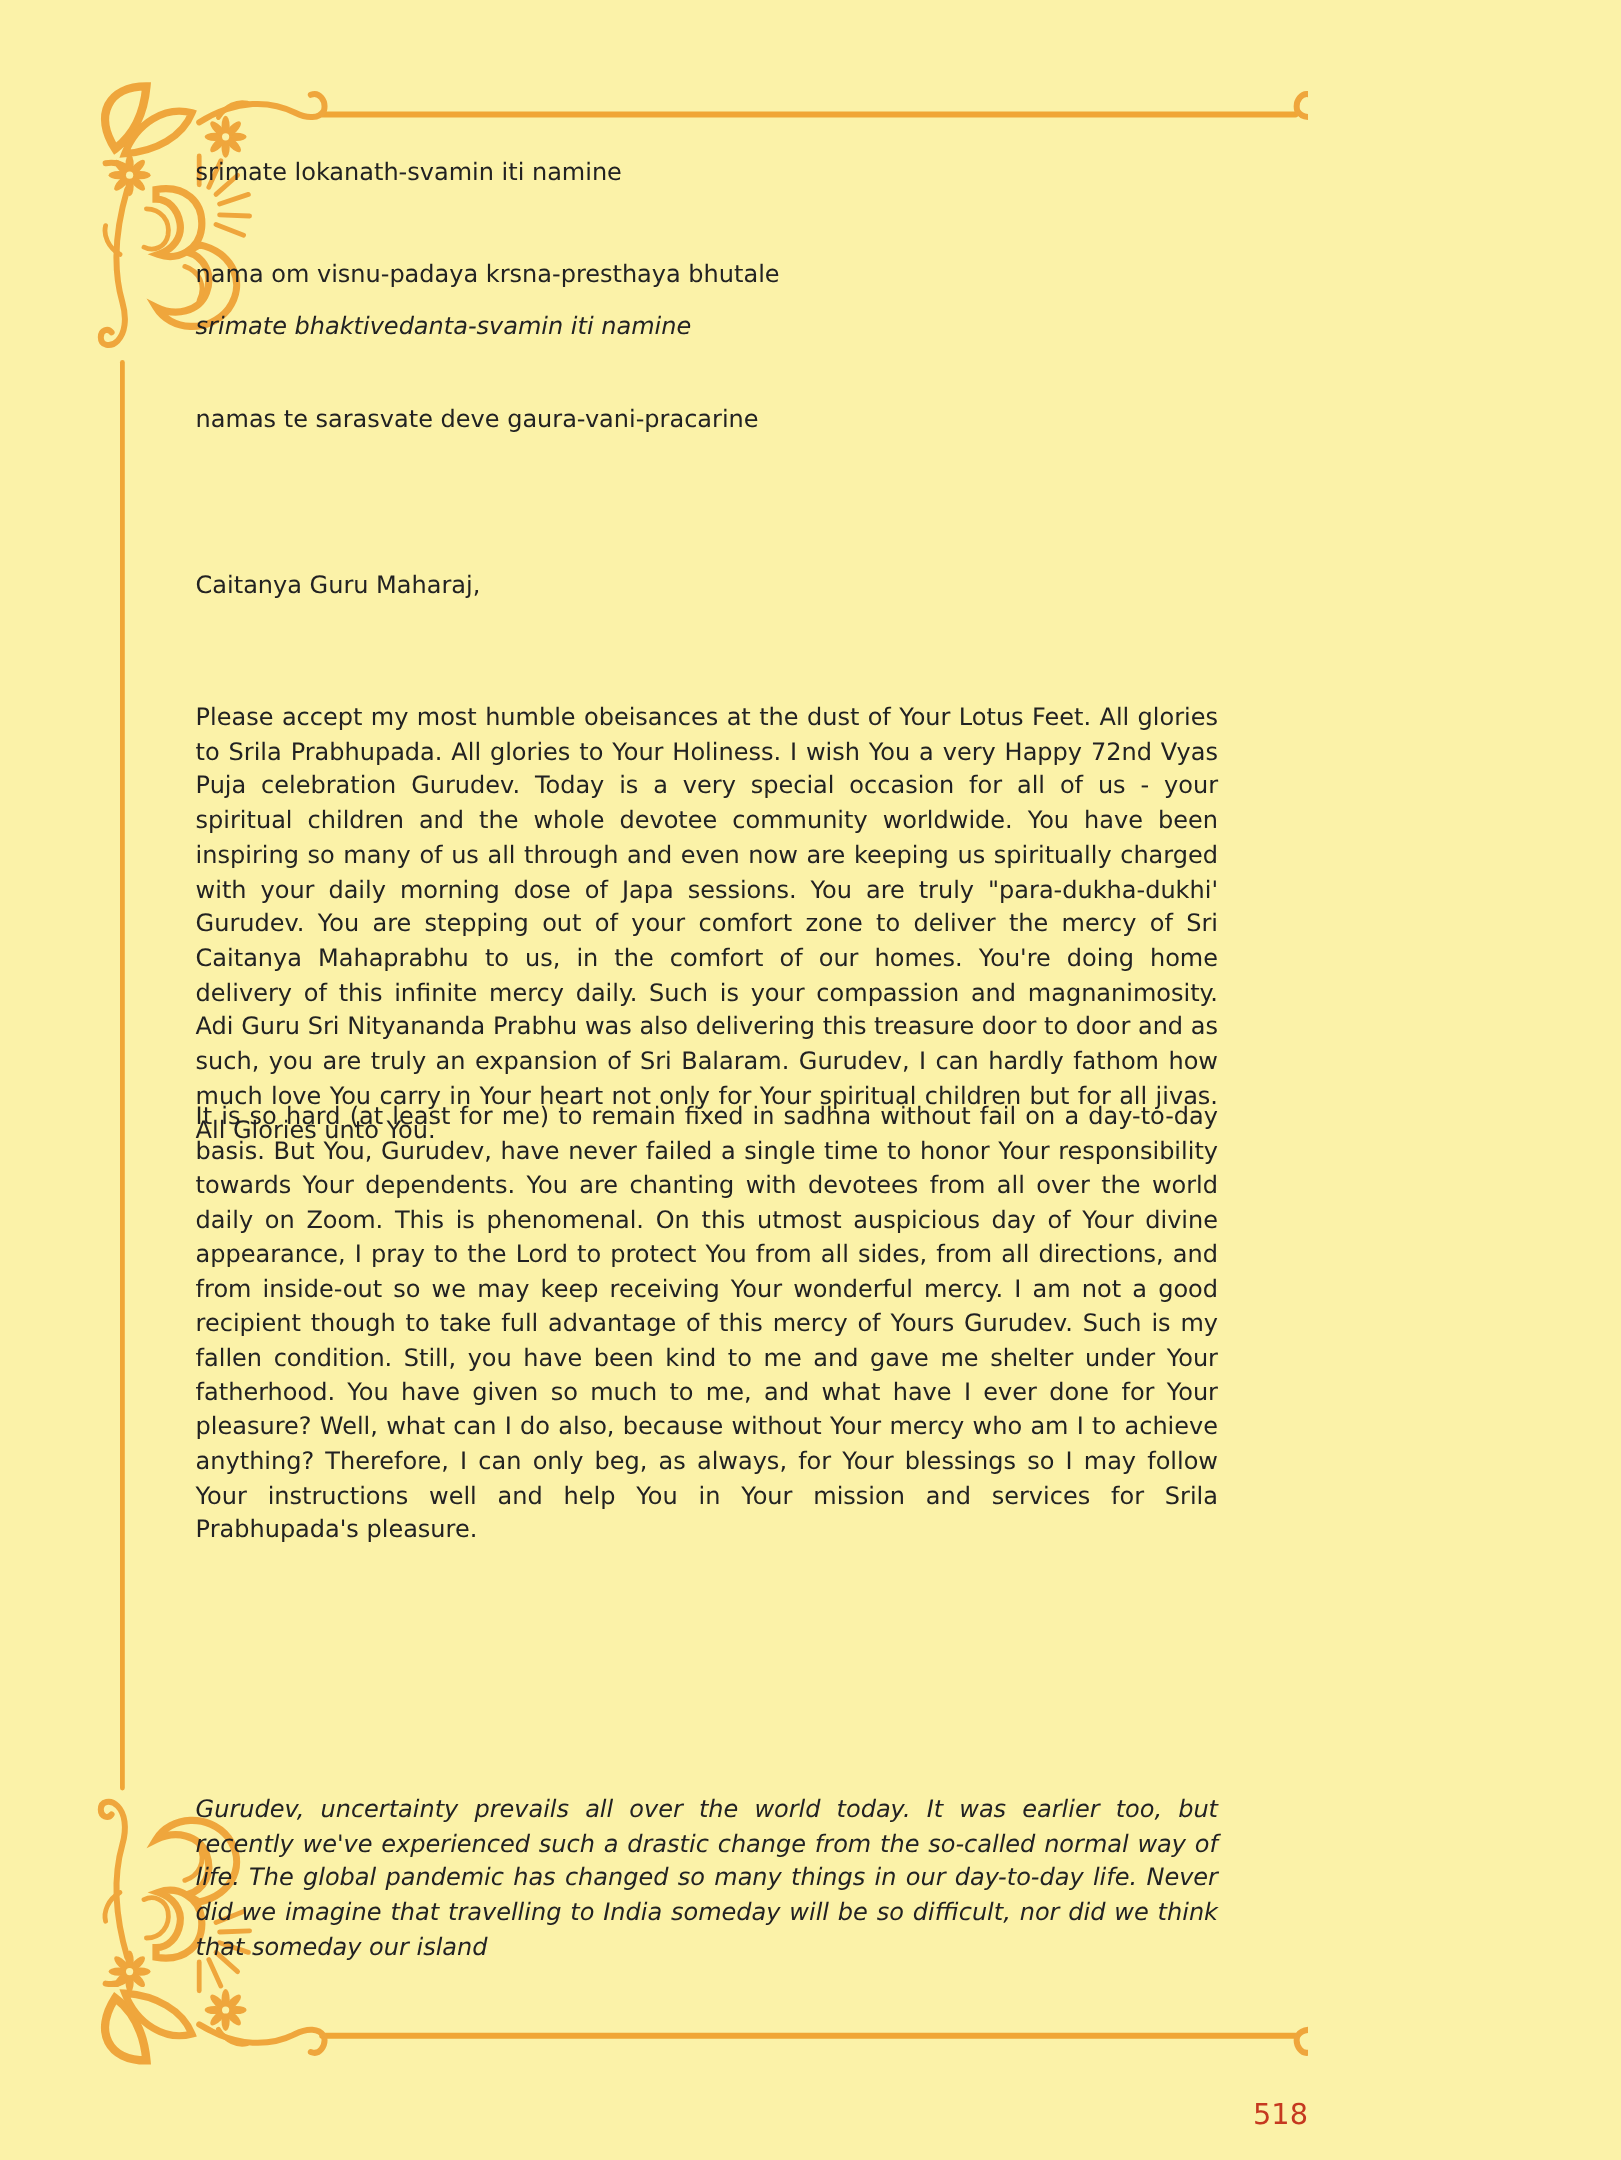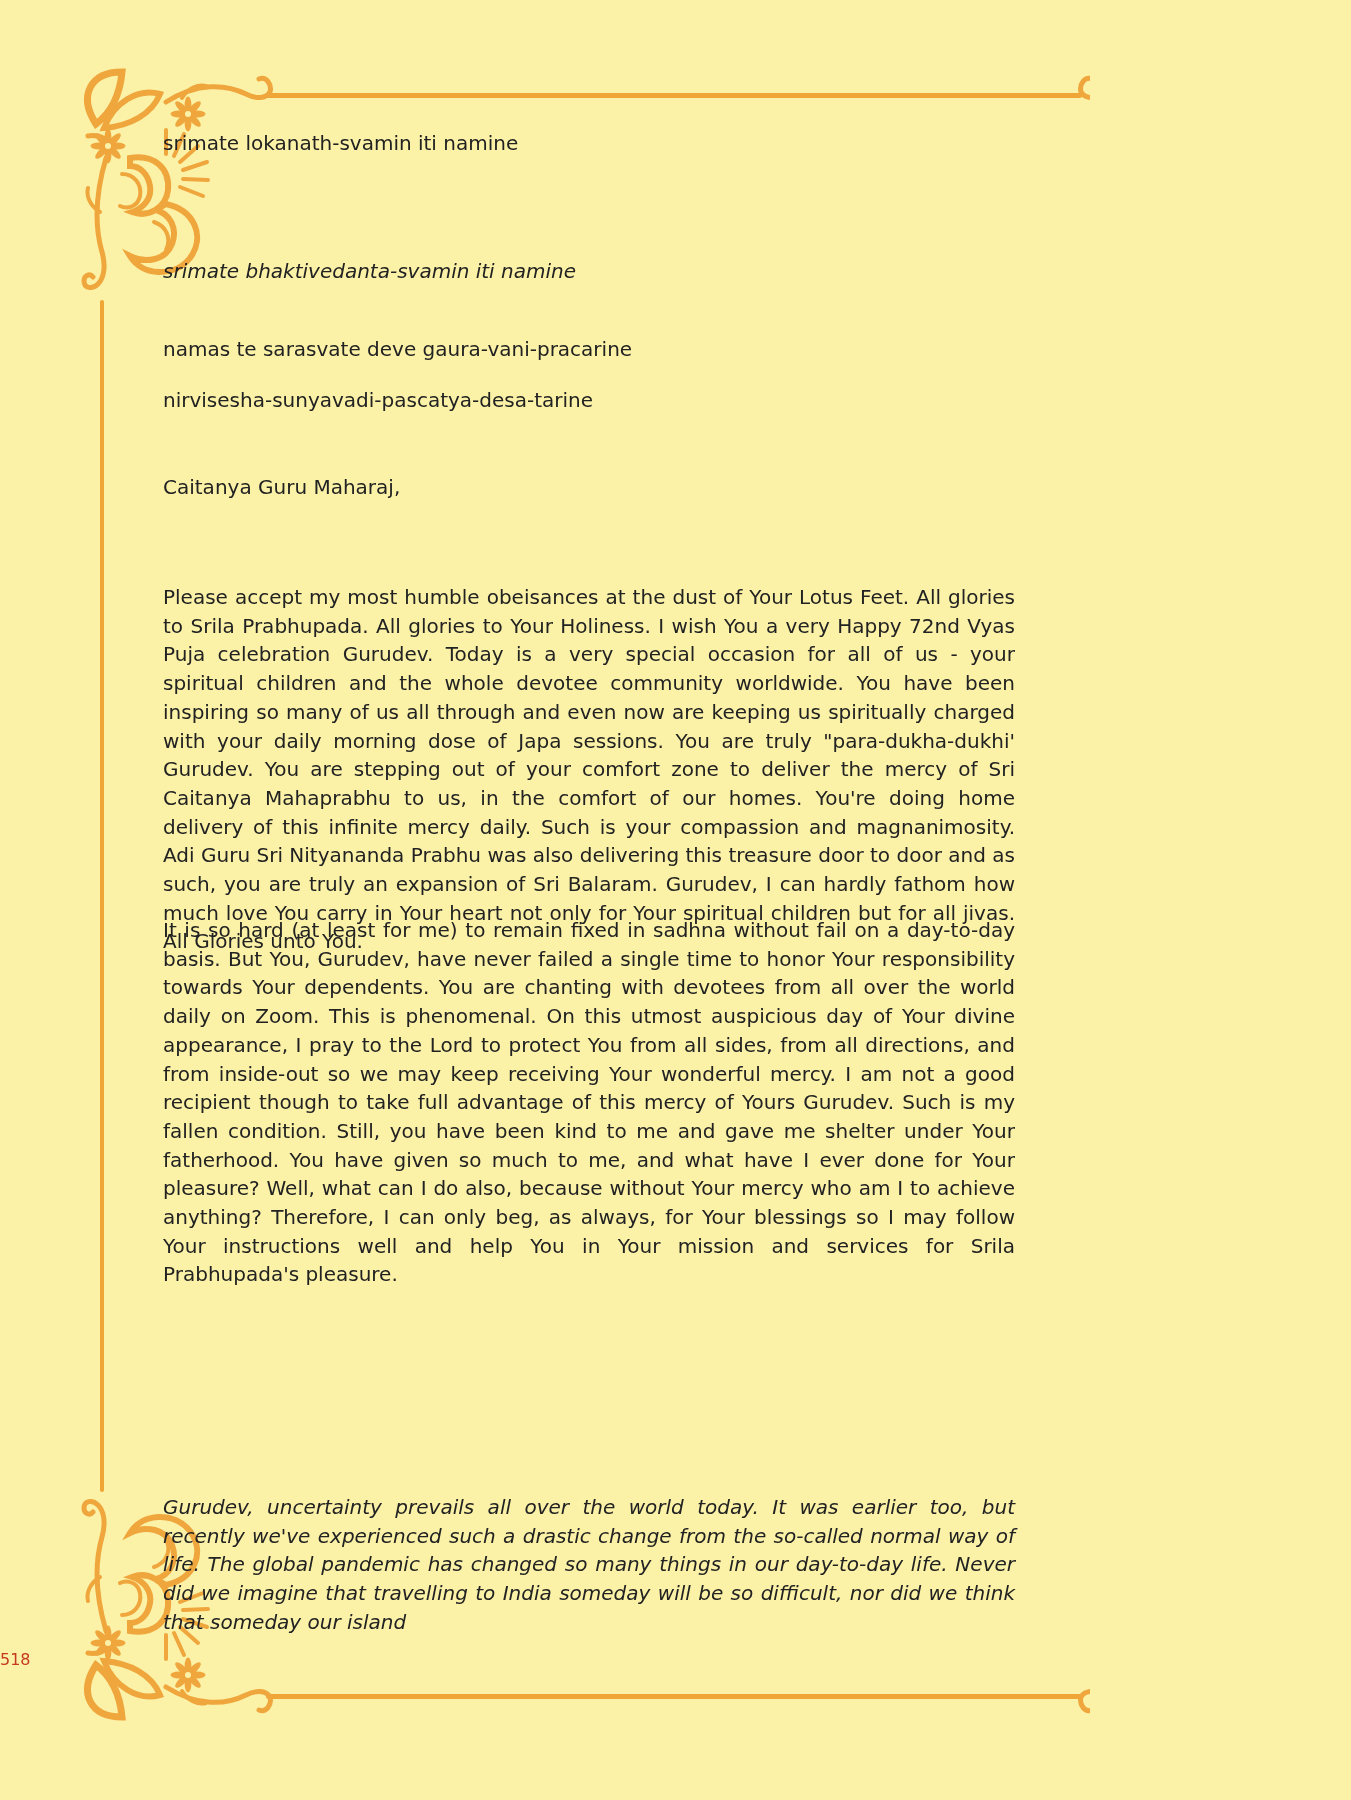--- a/index.html
+++ b/index.html
@@ -67,24 +67,24 @@
   .v4{top:335px;}
   .v5{top:386px;}
   .salutation{top:473px;}
   .body-par{text-align:justify;}
   .p1{top:583px;}
   .p2{top:916px;}
   .p3{top:1493px;font-style:italic;}
   .page-number{
     position:absolute;
     left:0;
-    top:1650px;
+    top:1748px;
     width:100%;
-    text-align:left;
-    font-size:16px;
+    text-align:right;
+    font-size:24px;
     color:var(--page-number-color);
   }
 </style>
 </head>
 <body>
 
 <div class="page">
 
   <svg class="defs" aria-hidden="true">
     <defs>
@@ -152,23 +152,23 @@
     </svg>
   <svg class="corner bl">
       <use href="#flourish"></use>
     </svg>
   <svg class="corner br">
       <use href="#flourish"></use>
     </svg>
 
   <main class="content">
     <p class="verse v1">srimate lokanath-svamin iti namine</p>
+    <p class="verse v2">nama om visnu-padaya krsna-presthaya bhutale</p>
     <p class="verse v3">srimate bhaktivedanta-svamin iti namine</p>
     <p class="verse v4">namas te sarasvate deve gaura-vani-pracarine</p>
-    <p class="verse v5">nirvisesha-sunyavadi-pascatya-desa-tarine</p>
 
     <p class="salutation">Caitanya Guru Maharaj,</p>
 
     <p class="body-par p1">Please accept my most humble obeisances at the dust of Your Lotus Feet. All glories to Srila Prabhupada. All glories to Your Holiness. I wish You a very Happy 72nd Vyas Puja celebration Gurudev. Today is a very special occasion for all of us - your spiritual children and the whole devotee community worldwide. You have been inspiring so many of us all through and even now are keeping us spiritually charged with your daily morning dose of Japa sessions. You are truly "para-dukha-dukhi' Gurudev. You are stepping out of your comfort zone to deliver the mercy of Sri Caitanya Mahaprabhu to us, in the comfort of our homes. You're doing home delivery of this infinite mercy daily. Such is your compassion and magnanimosity. Adi Guru Sri Nityananda Prabhu was also delivering this treasure door to door and as such, you are truly an expansion of Sri Balaram. Gurudev, I can hardly fathom how much love You carry in Your heart not only for Your spiritual children but for all jivas. All Glories unto You.</p>
     <p class="body-par p2">It is so hard (at least for me) to remain fixed in sadhna without fail on a day-to-day basis. But You, Gurudev, have never failed a single time to honor Your responsibility towards Your dependents. You are chanting with devotees from all over the world daily on Zoom. This is phenomenal. On this utmost auspicious day of Your divine appearance, I pray to the Lord to protect You from all sides, from all directions, and from inside-out so we may keep receiving Your wonderful mercy. I am not a good recipient though to take full advantage of this mercy of Yours Gurudev. Such is my fallen condition. Still, you have been kind to me and gave me shelter under Your fatherhood. You have given so much to me, and what have I ever done for Your pleasure? Well, what can I do also, because without Your mercy who am I to achieve anything? Therefore, I can only beg, as always, for Your blessings so I may follow Your instructions well and help You in Your mission and services for Srila Prabhupada's pleasure.</p>
     <p class="body-par p3">Gurudev, uncertainty prevails all over the world today. It was earlier too, but recently we've experienced such a drastic change from the so-called normal way of life. The global pandemic has changed so many things in our day-to-day life. Never did we imagine that travelling to India someday will be so difficult, nor did we think that someday our island</p>
   </main>
 
   <div class="page-number">518</div>
 

